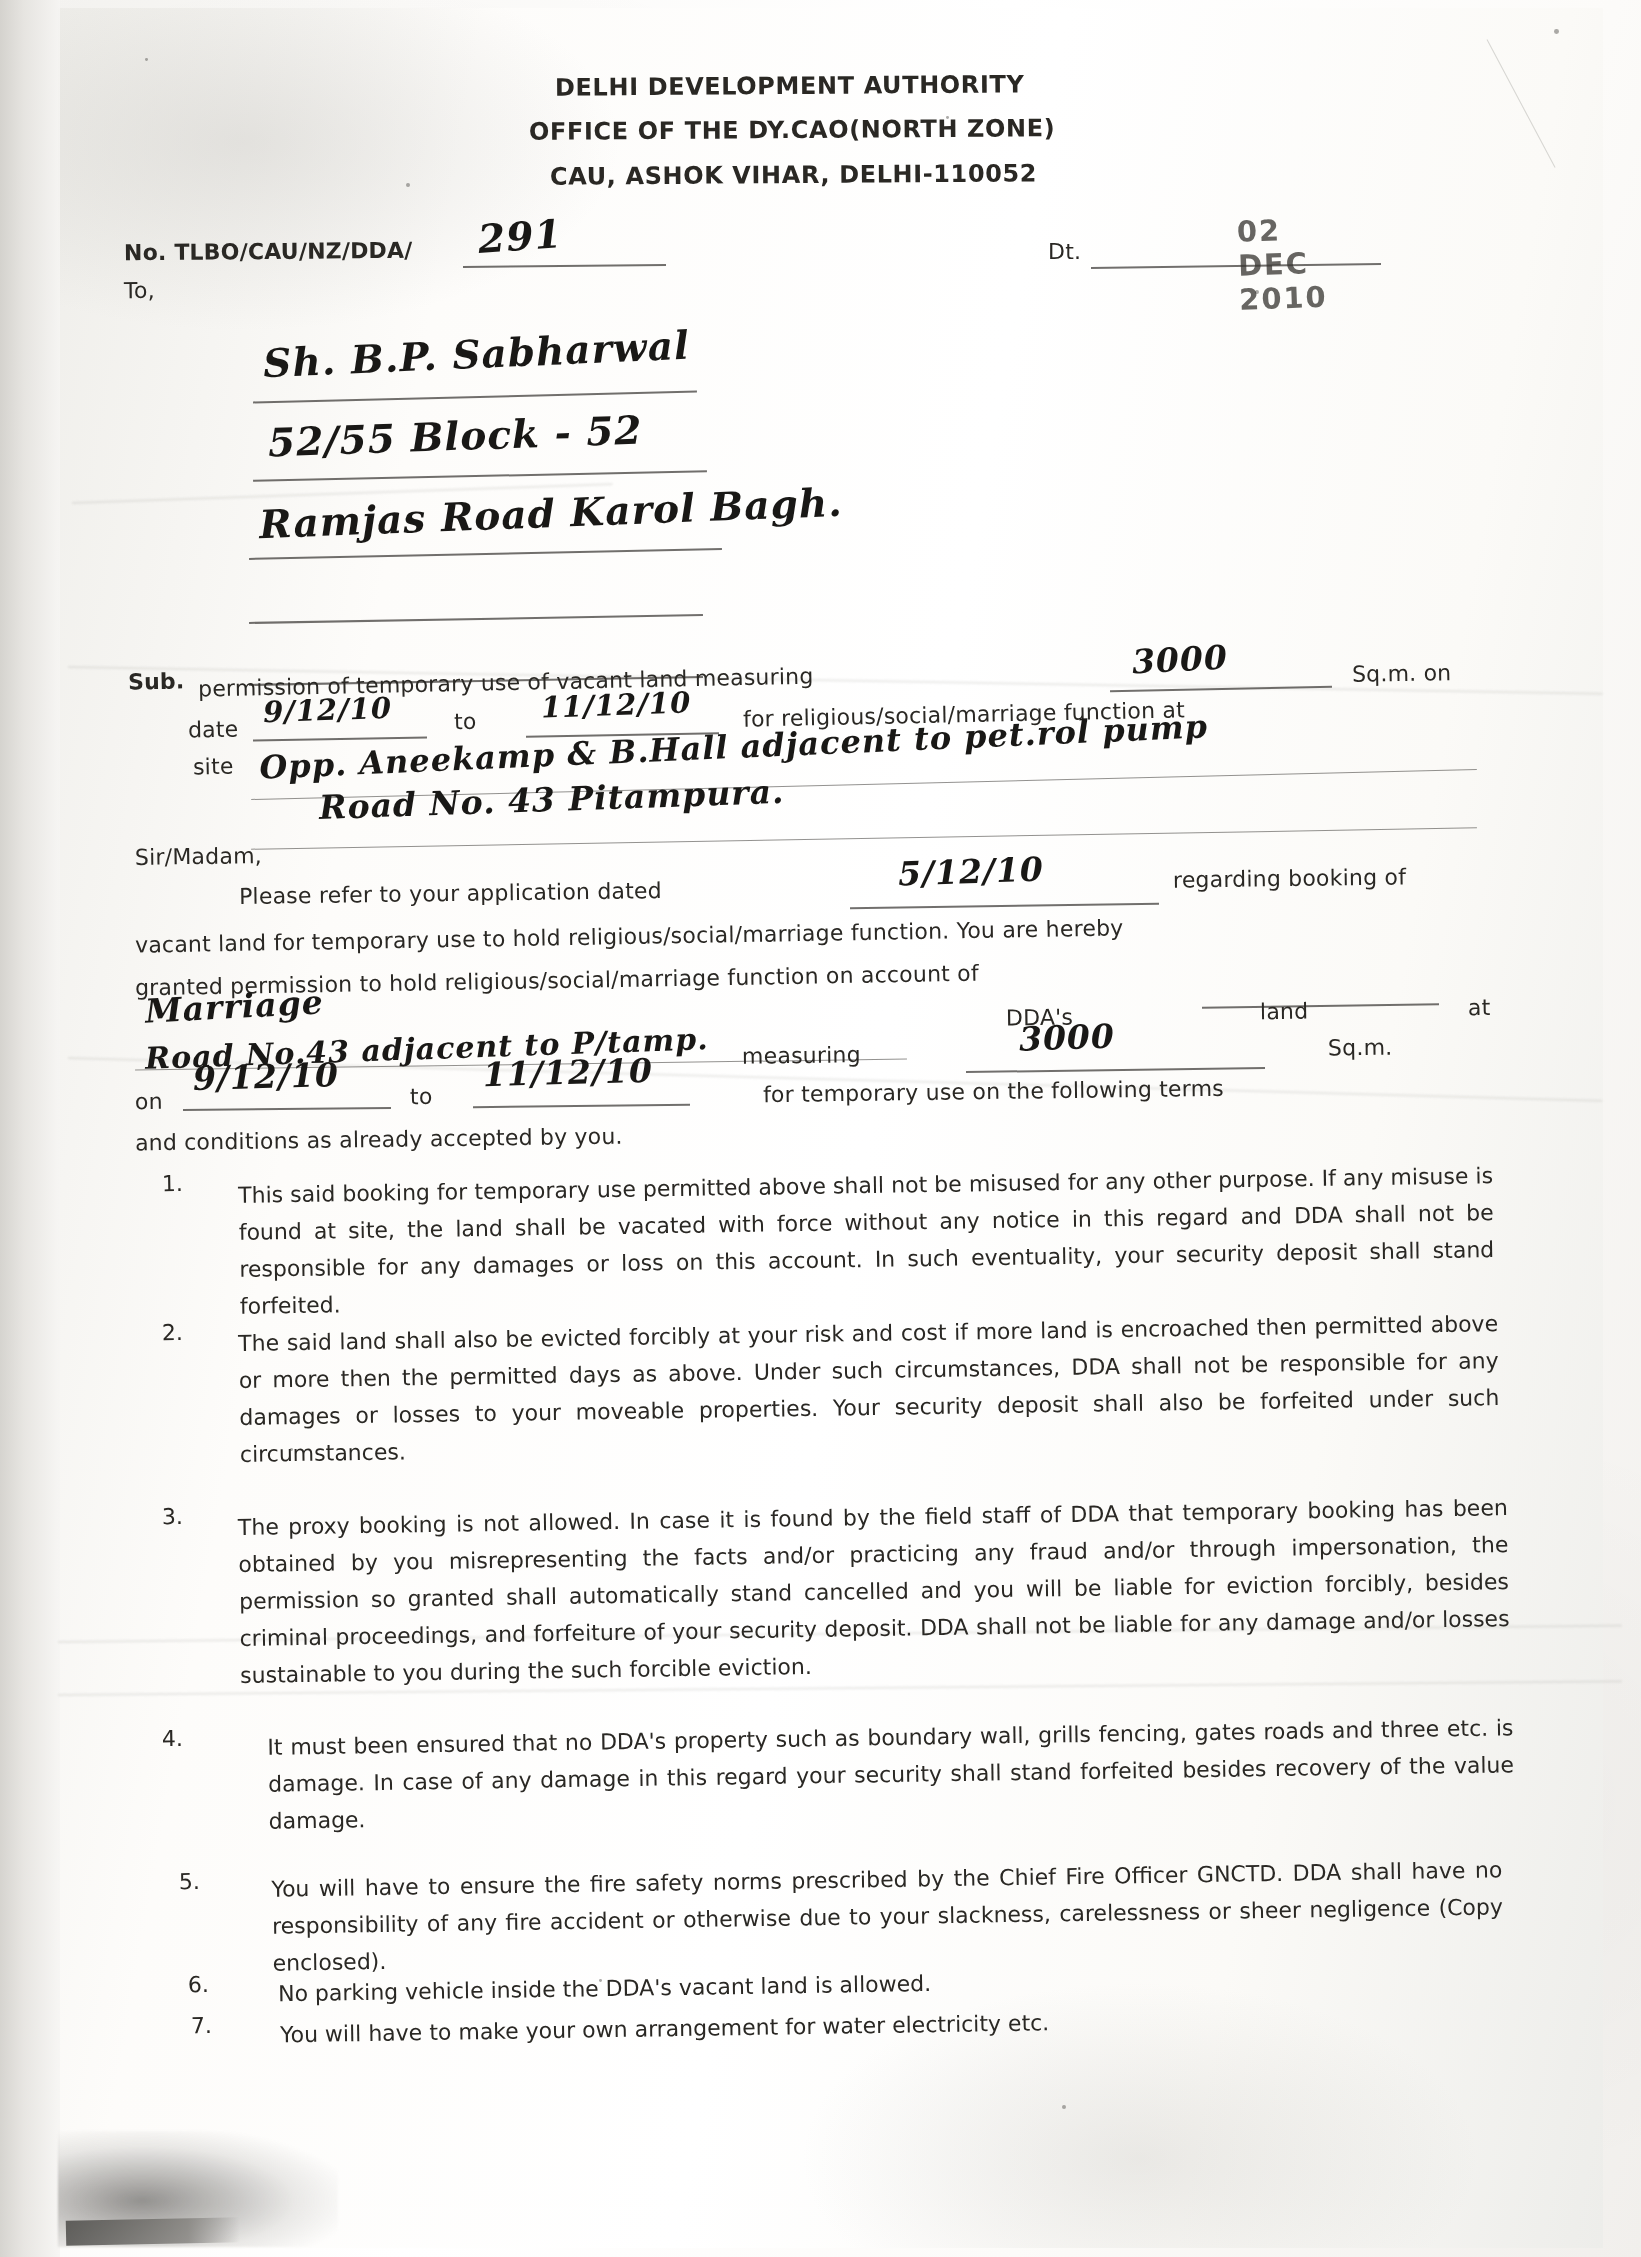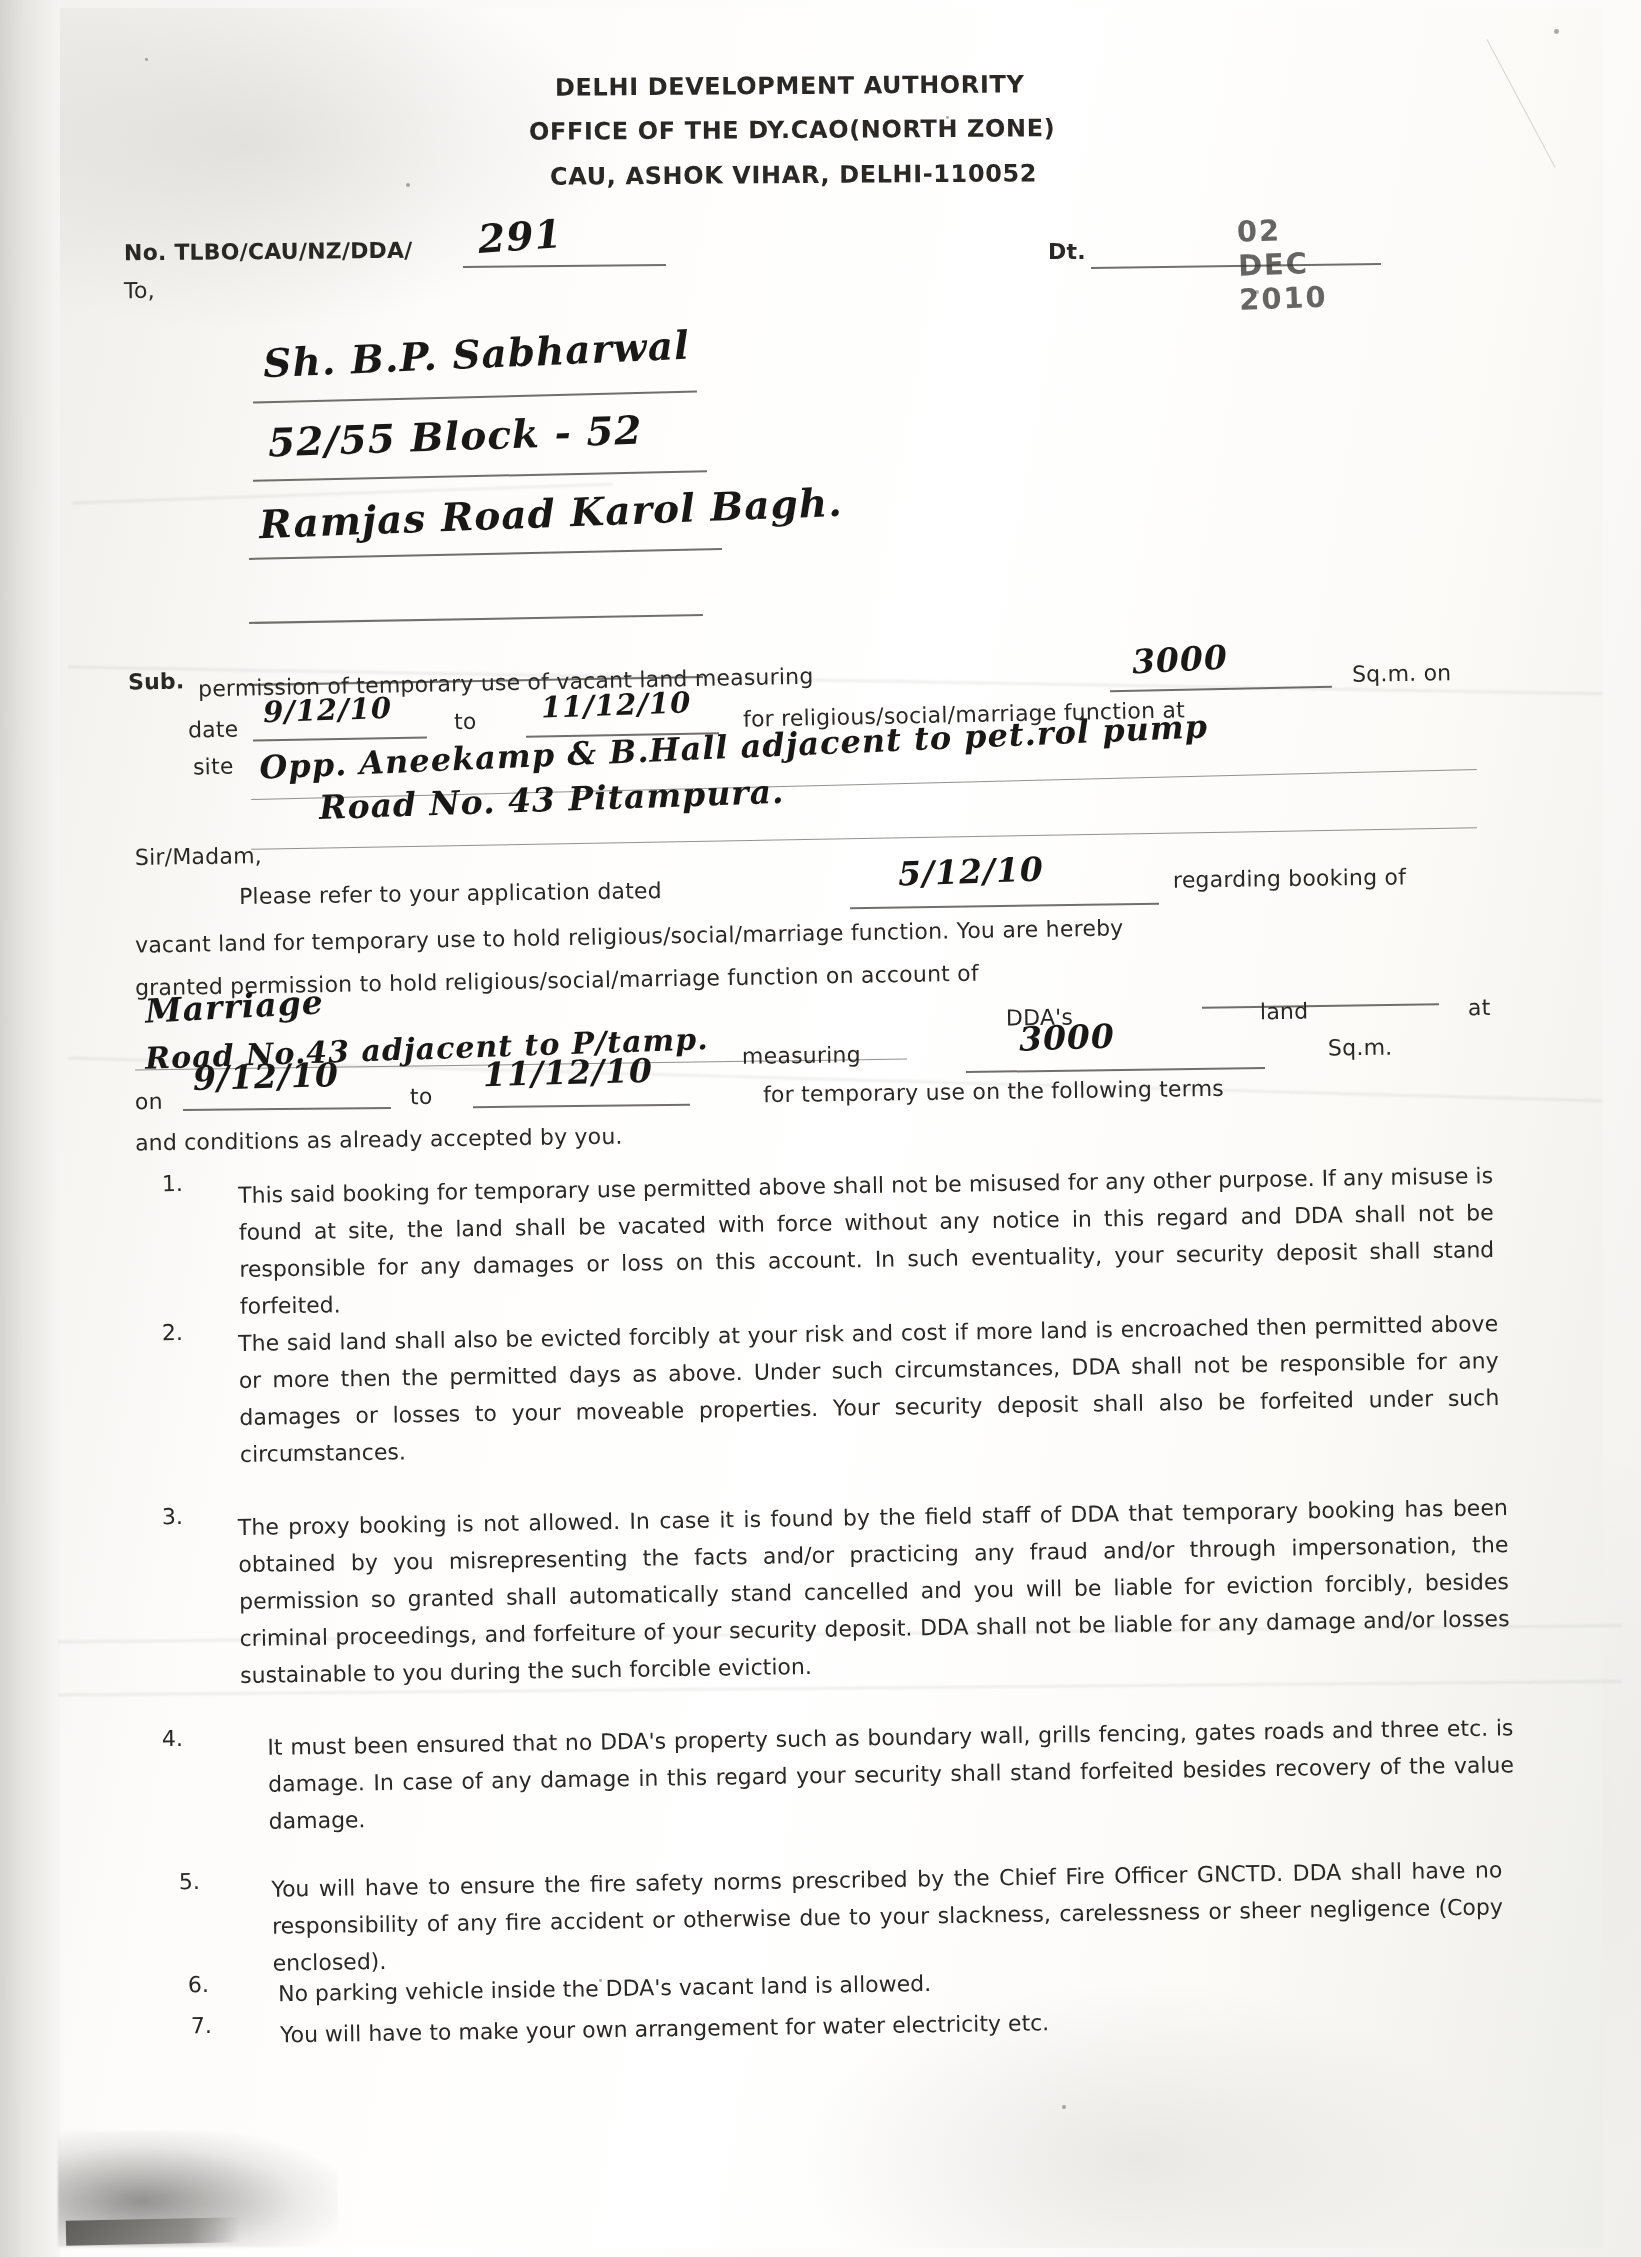--- a/index.html
+++ b/index.html
@@ -178,21 +178,21 @@
   <div class="doc">
 
     <div class="t hdr" style="left:555px; top:60px; transform:rotate(-0.4deg);">DELHI DEVELOPMENT AUTHORITY</div>
     <div class="t hdr" style="left:529px; top:104px; transform:rotate(-0.4deg);">OFFICE OF THE DY.CAO(NORTH ZONE)</div>
     <div class="t hdr" style="left:550px; top:149px; transform:rotate(-0.4deg);">CAU, ASHOK VIHAR, DELHI-110052</div>
 
     <div class="t body-t" style="left:124px; top:227px; font-weight:bold; transform:rotate(-0.5deg);">No. TLBO/CAU/NZ/DDA/</div>
     <div class="hw lg" style="left:478px; top:201px; transform:rotate(-4deg);">291</div>
     <div class="rule" style="left:463px; top:253px; width:203px; transform:rotate(-0.6deg);"></div>
 
-    <div class="t body-t" style="left:1048px; top:227px; font-weight:bold;">Dt.</div>
+    <div class="t body-t" style="left:1048px; top:227px; font-weight:normal;">Dt.</div>
     <div class="rule" style="left:1091px; top:253px; width:290px; transform:rotate(-0.8deg);"></div>
     <div class="stamp" style="left:1238px; top:201px;">02 DEC 2010</div>
 
     <div class="t body-t" style="left:124px; top:266px; font-weight:normal; transform:rotate(-0.5deg);">To,</div>
 
     <div class="hw lg" style="left:263px; top:319px; transform:rotate(-2.5deg);">Sh. B.P. Sabharwal</div>
     <div class="rule" style="left:253px; top:384px; width:444px; transform:rotate(-1.4deg);"></div>
 
     <div class="hw lg" style="left:268px; top:401px; transform:rotate(-2deg);">52/55 Block - 52</div>
     <div class="rule" style="left:253px; top:463px; width:454px; transform:rotate(-1.2deg);"></div>

